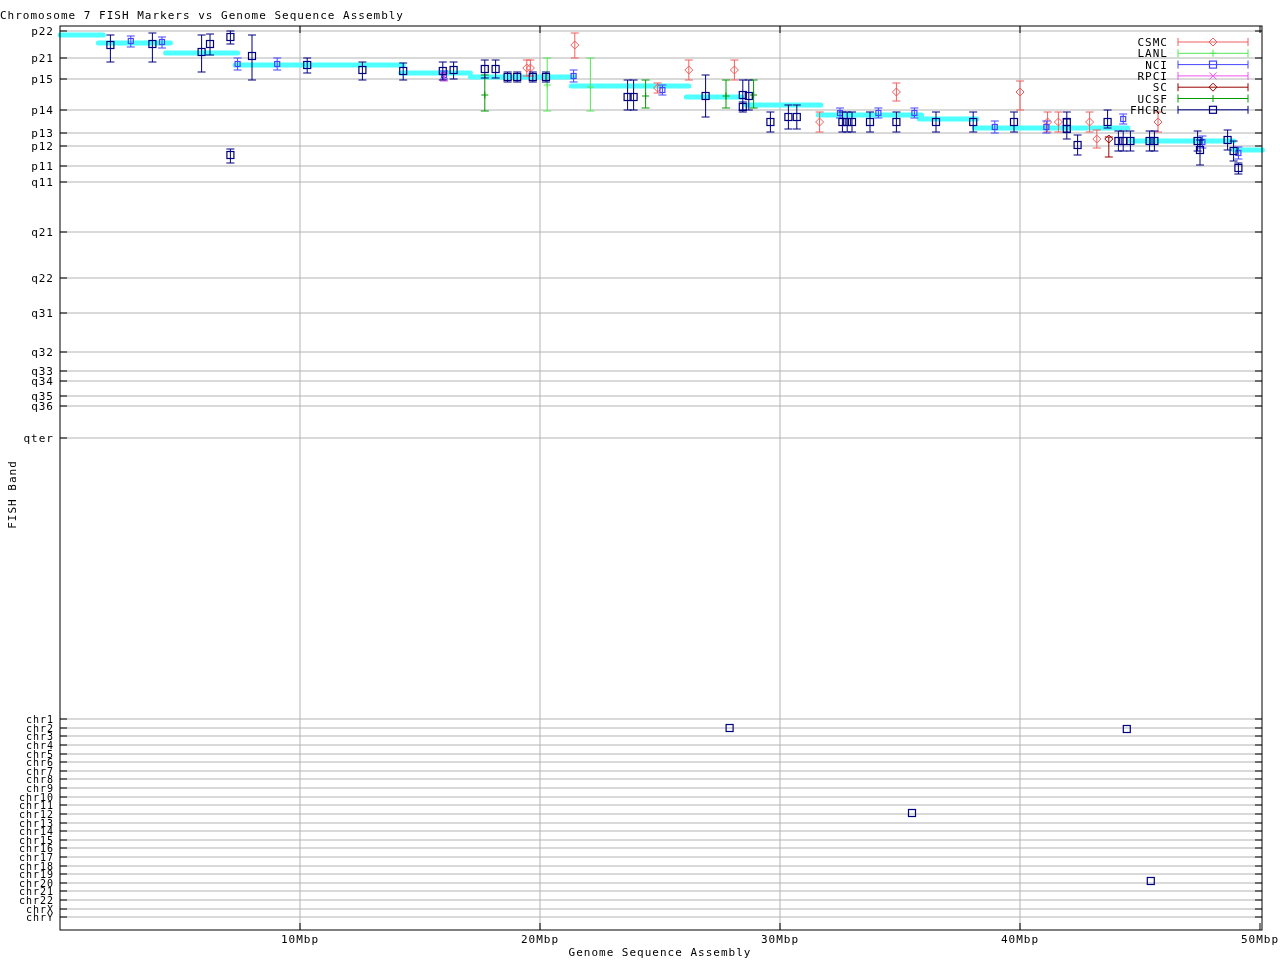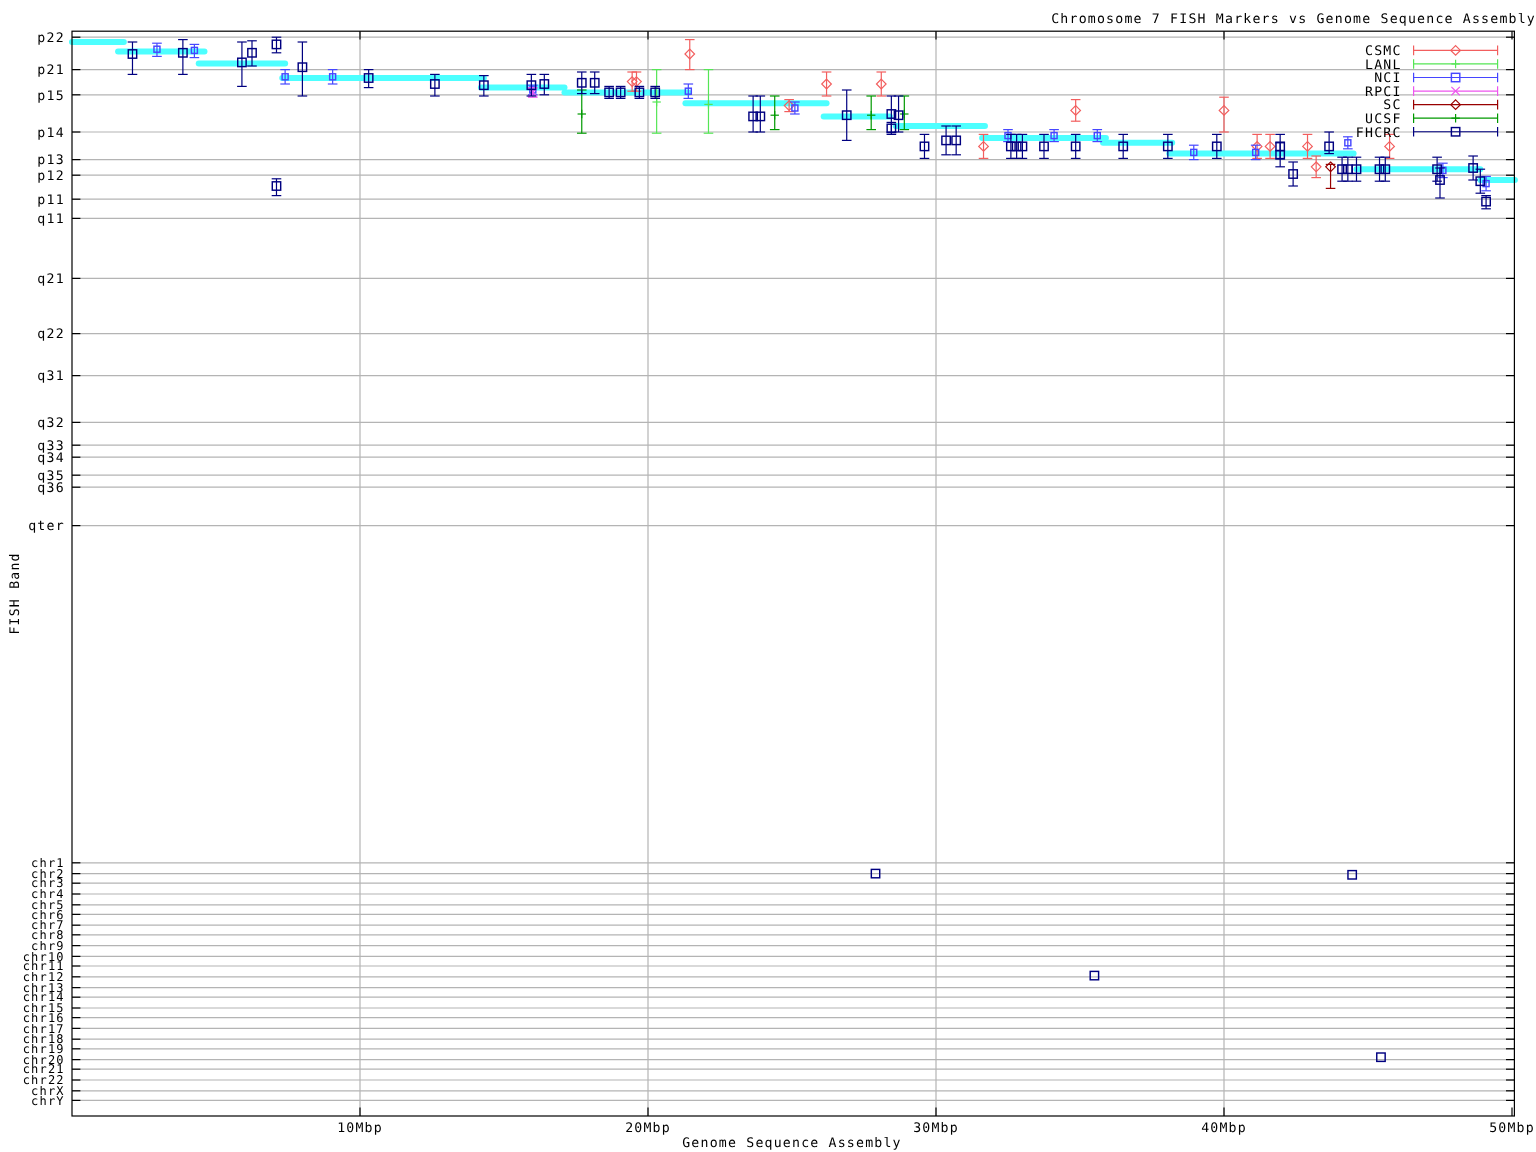--- a/index.html
+++ b/index.html
@@ -1,19 +1,19 @@
 <!DOCTYPE html>
 <html><head>
 <meta charset="utf-8">
 <style>
   html,body{margin:0;padding:0;background:#fff;}
   #stage{position:relative;width:1280px;height:960px;background:#ffffff;overflow:hidden;
          font-family:"DejaVu Sans Mono","Liberation Mono",monospace;}
   .lbl{position:absolute;color:#000;font-size:11px;letter-spacing:1px;white-space:nowrap;}
-  #title{top:9px;left:0;width:1280px;text-align:right;}
+  #title{top:9px;left:0;width:1280px;text-align:left;}
   #xlabel{top:946px;left:0;width:1320px;text-align:center;}
   #ylabel{top:488px;left:-28px;transform:rotate(-90deg);transform-origin:center;width:80px;text-align:center;}
   svg text{font-family:"DejaVu Sans Mono","Liberation Mono",monospace;fill:#000;}
 </style>
 </head>
 <body>
 
 <div id="stage">
   <div id="title" class="lbl">Chromosome 7 FISH Markers vs Genome Sequence Assembly</div>
   <div id="ylabel" class="lbl">FISH Band</div>

